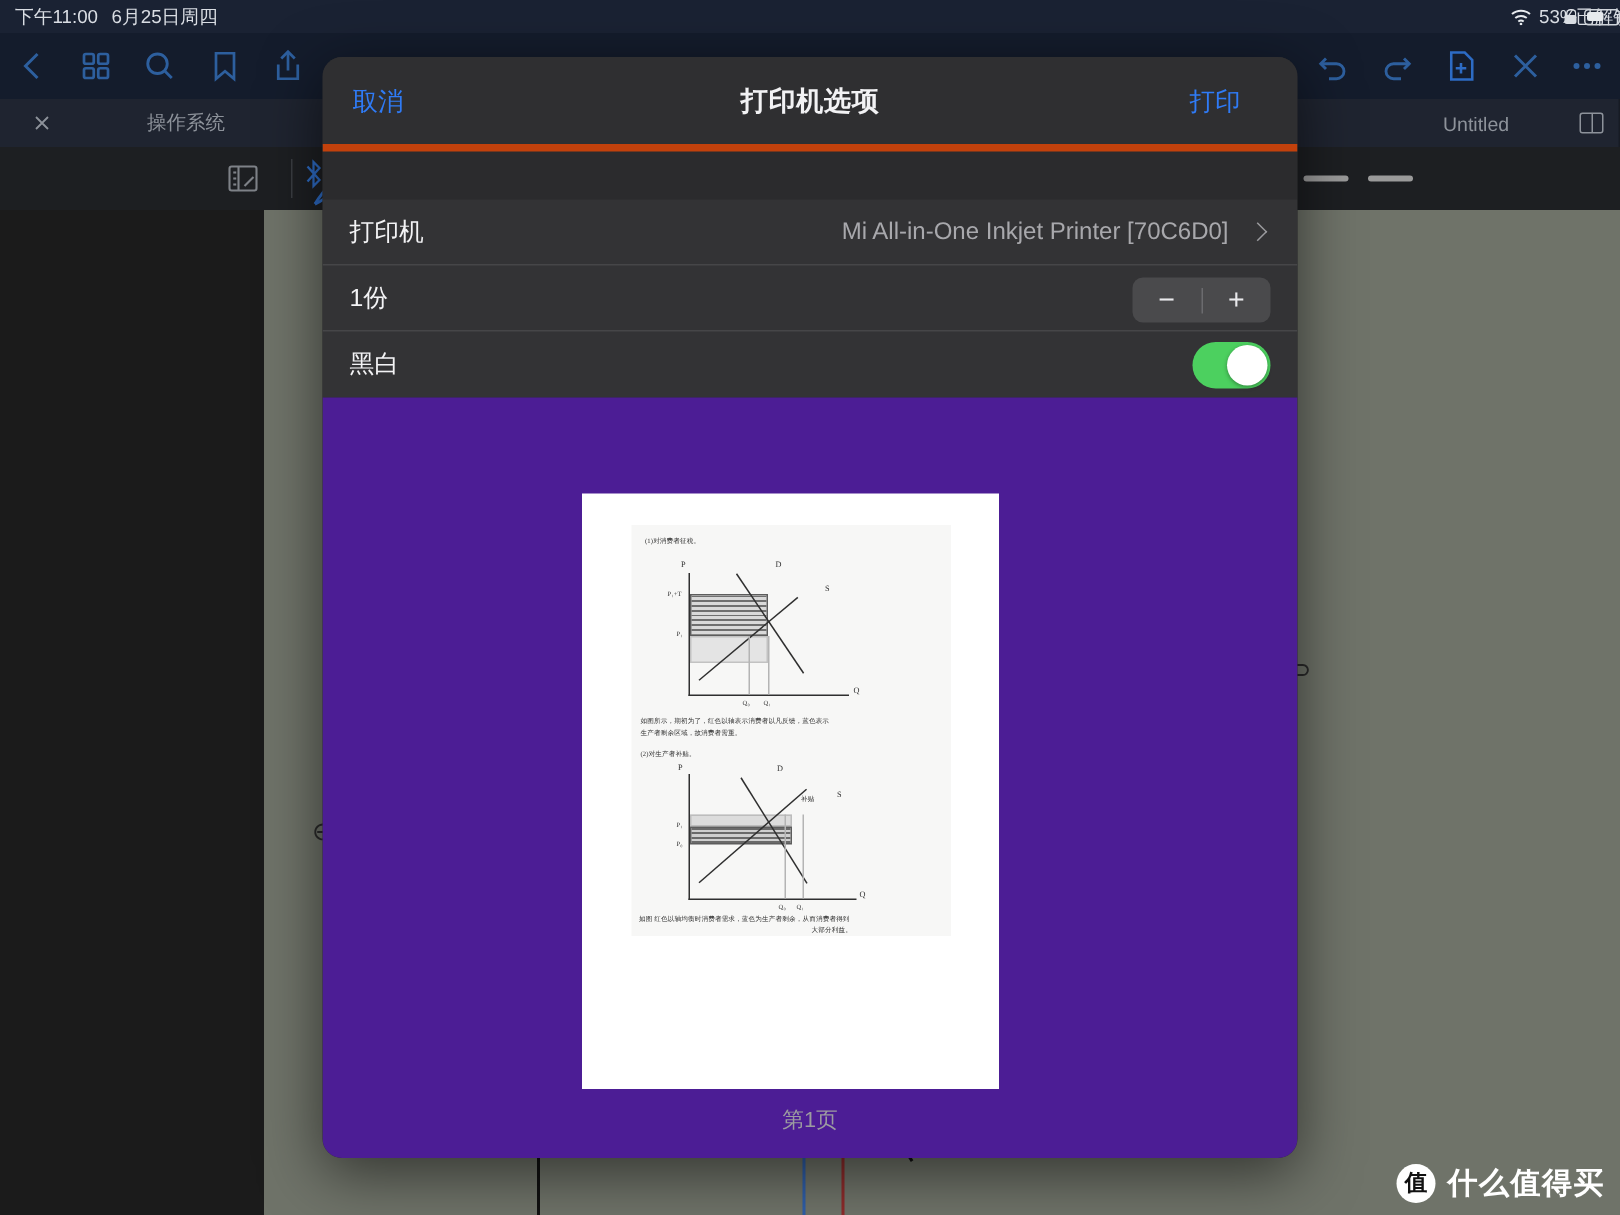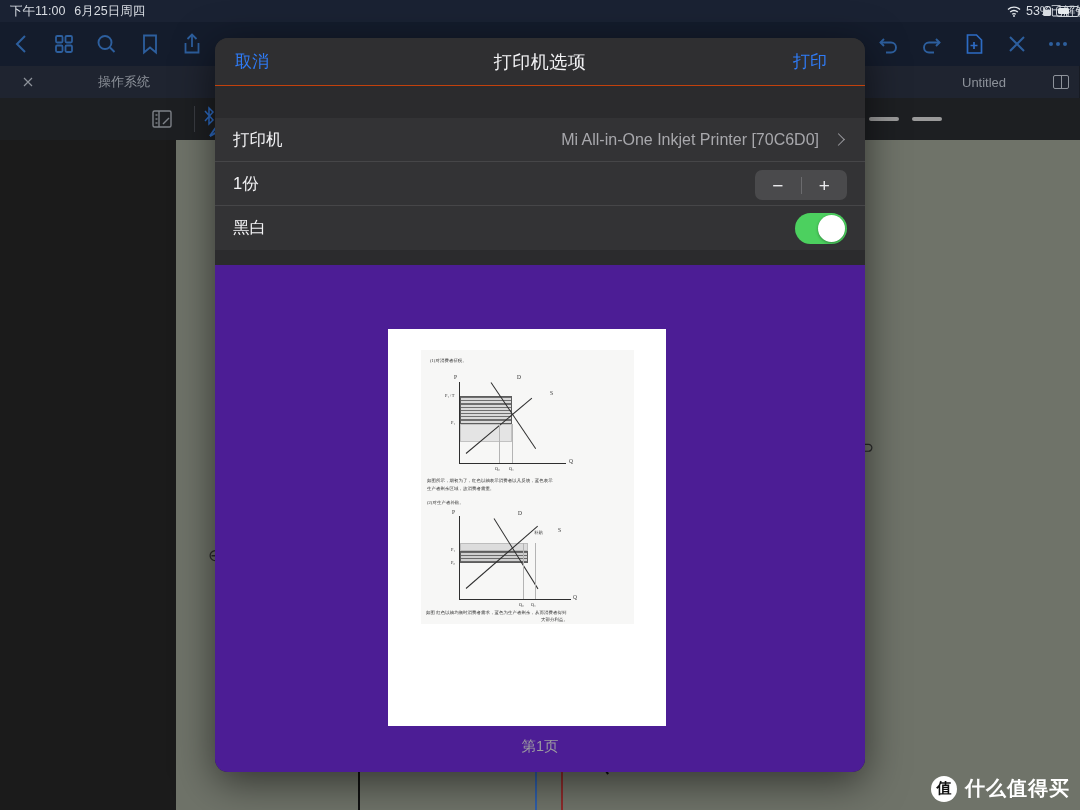--- a/index.html
+++ b/index.html
@@ -70,25 +70,25 @@
   .doc-ink.red  { background:#8d2b2b; }
   .glyph { position:absolute; color:#2a2a2a; font-size:17px; }
 
   
   .modal {
     position:absolute; left:215px; top:38px; width:650px; height:734px;
     background:#2b2b2d; border-radius:13px; overflow:hidden;
     box-shadow:0 10px 40px rgba(0,0,0,.55);
   }
   .modal-head {
-    position:relative; height:48px; background:#2f2f31;
+    position:relative; height:63px; background:#2f2f31;
     display:flex; align-items:center; justify-content:center;
-    border-bottom:1px solid #c2410c;
-  }
-  .modal-title { color:#f2f2f4; font-size:18px; font-weight:400; letter-spacing:.5px; }
+    border-bottom:5px solid #c2410c;
+  }
+  .modal-title { color:#f2f2f4; font-size:18px; font-weight:700; letter-spacing:.5px; }
   .modal-btn { position:absolute; color:#2f7bf6; font-size:17px; cursor:default; }
   .modal-btn.left { left:20px; }
   .modal-btn.right { right:38px; }
 
   .gap { height:32px; background:#2b2b2d; }
 
   .list { background:#333335; }
   .row {
     position:relative; height:44px; display:flex; align-items:center;
     padding:0 18px; border-bottom:1px solid #464648;

